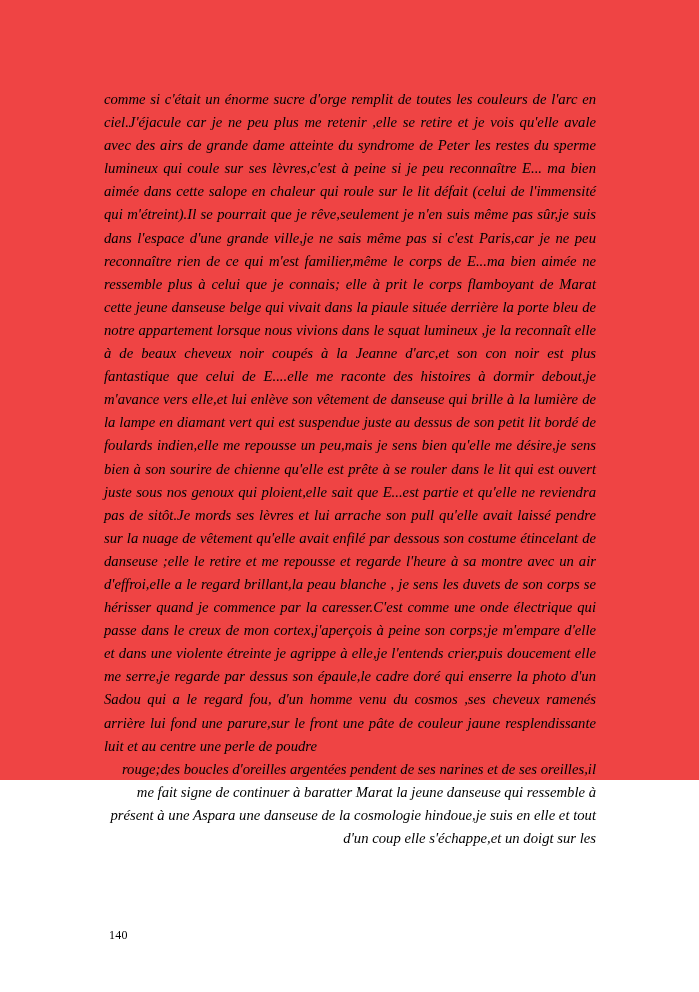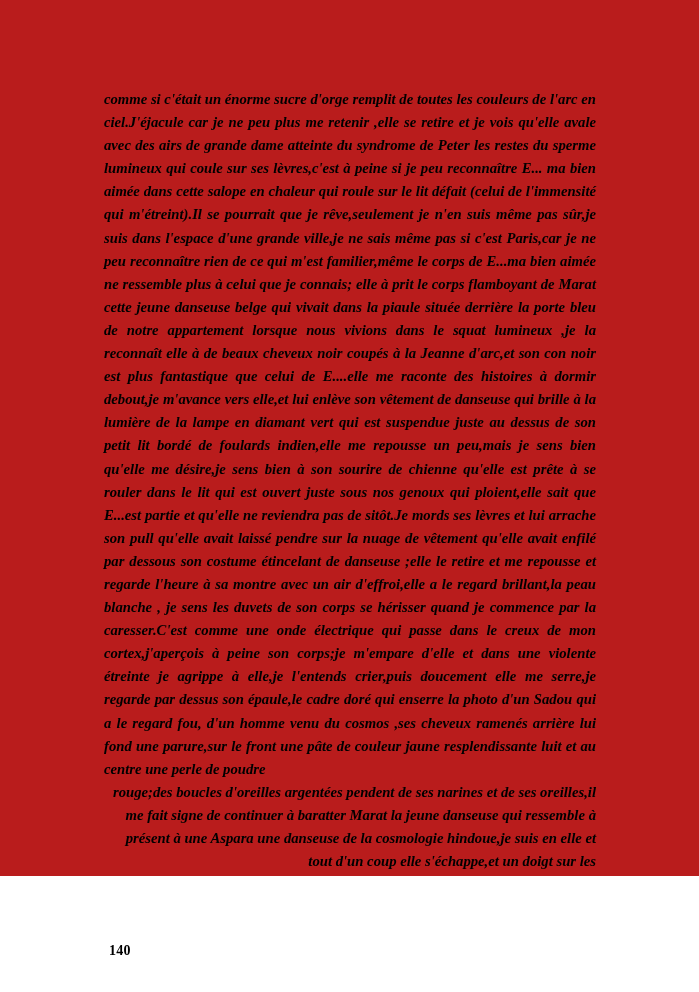--- a/index.html
+++ b/index.html
@@ -9,24 +9,23 @@
   }
   body {
     width: 699px;
     height: 992px;
     font-family: "Liberation Serif", serif;
     color: #000000;
   }
   .page {
     position: relative;
     width: 699px;
-    height: 876px;
-    background: #b91c1c;
+    height: 780px;
+    background: #ef4444;
     box-sizing: border-box;
-    font-weight: bold;
   }
   .body-text {
     position: absolute;
     left: 104px;
     top: 88px;
     width: 492px;
     font-style: italic;
     font-size: 14.7px;
     line-height: 23.1px;
     text-align: justify;
@@ -38,23 +37,22 @@
     text-align: justify;
   }
   .body-text p.last {
     text-align: right;
   }
   .page-number {
     position: absolute;
     left: 109px;
     top: 928px;
     font-style: normal;
-    font-size: 14px;
+    font-size: 12px;
     letter-spacing: 0.3px;
-    margin-top: 15px;
   }
 </style>
 </head>
 <body>
 
 <div class="page">
 
   <div class="body-text">
     <p>comme si c'était un énorme sucre d'orge remplit de toutes les couleurs de l'arc en ciel.J'éjacule car je ne peu plus me retenir ,elle se retire et je vois qu'elle avale avec des airs de grande dame atteinte du syndrome de Peter les restes du sperme lumineux qui coule sur ses lèvres,c'est à peine si je peu reconnaître E... ma bien aimée dans cette salope en chaleur qui roule sur le lit défait (celui de l'immensité qui m'étreint).Il se pourrait que je rêve,seulement je n'en suis même pas sûr,je suis dans l'espace d'une grande ville,je ne sais même pas si c'est Paris,car je ne peu reconnaître rien de ce qui m'est familier,même le corps de E...ma bien aimée ne ressemble plus à celui que je connais; elle à prit le corps flamboyant de Marat cette jeune danseuse belge qui vivait dans la piaule située derrière la porte bleu de notre appartement lorsque nous vivions dans le squat lumineux  ,je la reconnaît elle à de beaux cheveux noir coupés à la Jeanne d'arc,et son con noir est plus fantastique que celui de E....elle me raconte des histoires à dormir debout,je m'avance vers elle,et lui enlève son vêtement de danseuse qui brille à la lumière de la lampe en diamant vert qui est suspendue juste au dessus de son petit lit bordé de foulards indien,elle me repousse un peu,mais je sens bien qu'elle me désire,je sens bien à son sourire de chienne  qu'elle est prête à se rouler dans le lit qui est ouvert juste sous nos genoux qui ploient,elle sait que E...est partie et qu'elle ne reviendra pas de sitôt.Je mords ses lèvres et lui arrache son pull qu'elle avait laissé pendre sur la nuage de vêtement qu'elle avait enfilé par dessous son costume étincelant de  danseuse ;elle le retire et me repousse et regarde l'heure à sa montre avec un air d'effroi,elle a le regard brillant,la peau blanche , je sens les duvets de son corps se hérisser quand je commence par la caresser.C'est comme une onde électrique qui passe dans le creux de mon cortex,j'aperçois à peine son corps;je m'empare d'elle et dans une violente étreinte je agrippe à elle,je l'entends crier,puis doucement elle me serre,je regarde par dessus son épaule,le cadre doré qui enserre la photo d'un Sadou qui a le regard fou, d'un homme venu du cosmos ,ses cheveux ramenés arrière lui fond une parure,sur le front une pâte de couleur jaune resplendissante luit et au centre une perle de poudre</p>
     <p class="last">rouge;des boucles d'oreilles argentées pendent de ses narines et de ses oreilles,il me fait signe de continuer à baratter Marat la jeune danseuse qui ressemble à présent à une Aspara une danseuse de la cosmologie hindoue,je suis en elle et tout d'un coup elle s'échappe,et un doigt sur les</p>

